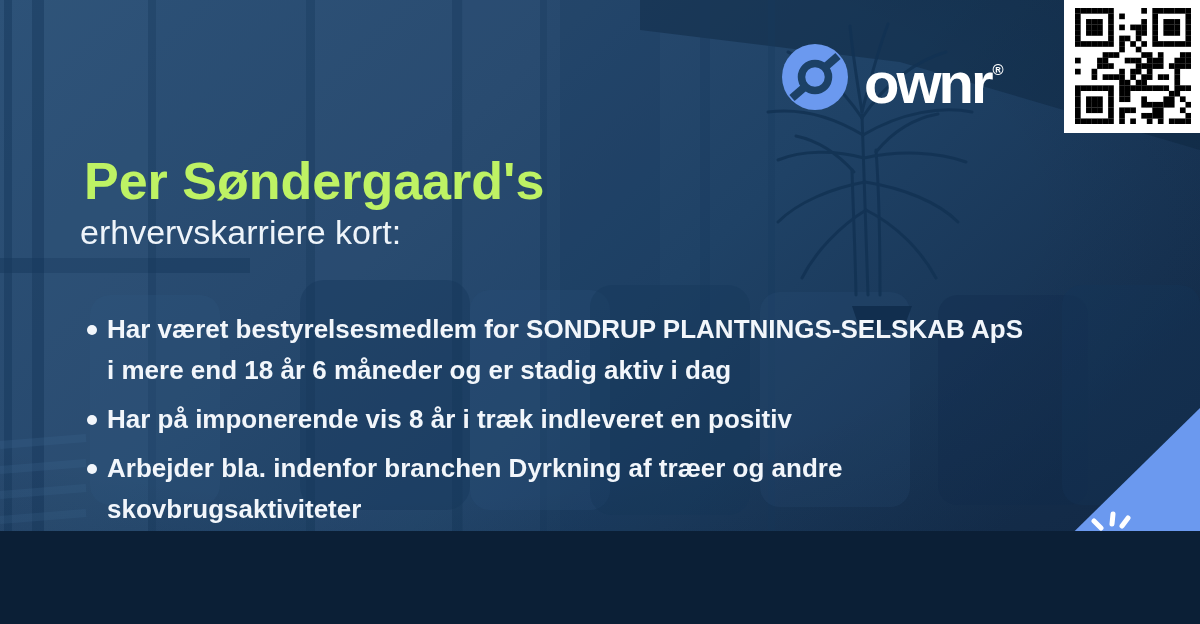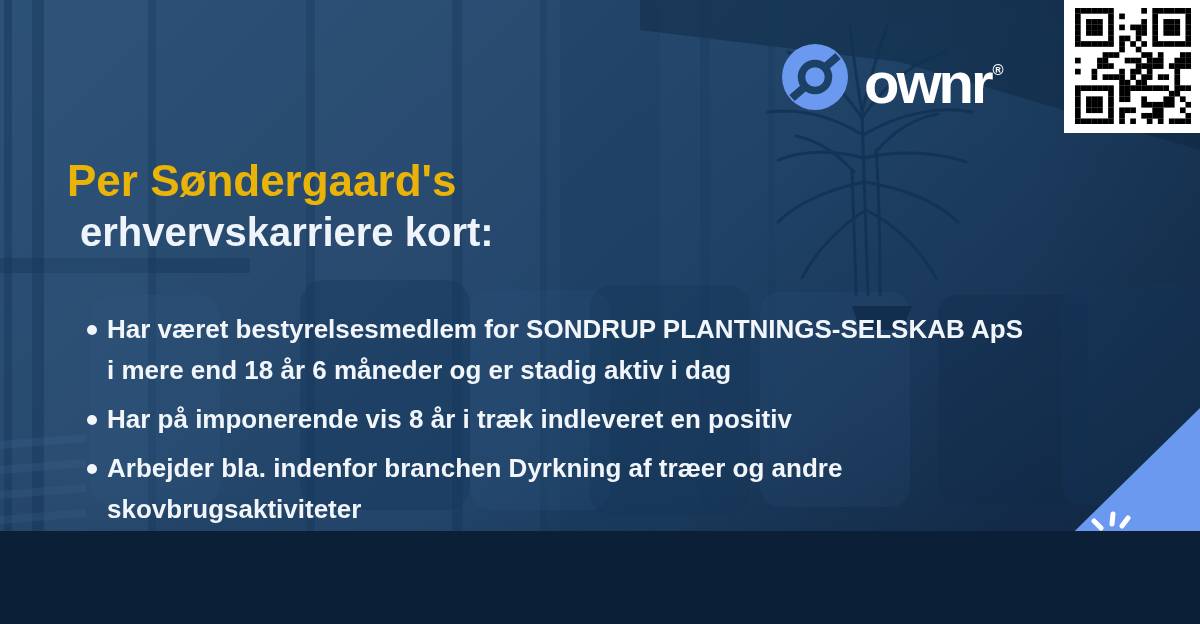--- a/index.html
+++ b/index.html
@@ -30,26 +30,26 @@
 
   
   .qr-panel{
     position:absolute;left:1064px;top:0;width:136px;height:133px;
     background:#ffffff;
   }
   .qr-panel svg{position:absolute;left:11px;top:8px;}
 
   
   .title{
-    position:absolute;left:67px;top:156px;
-    color:#eab308;font-size:44px;font-weight:700;line-height:50px;white-space:nowrap;
+    position:absolute;left:84px;top:156px;
+    color:#bef264;font-size:52px;font-weight:700;line-height:50px;white-space:nowrap;
   }
   .subtitle{
     position:absolute;left:80px;top:212px;
-    color:#eef4fa;font-size:40px;font-weight:700;line-height:40px;white-space:nowrap;
+    color:#eef4fa;font-size:34px;font-weight:400;line-height:40px;white-space:nowrap;
   }
 
   
   .bullets{
     position:absolute;left:80px;top:305px;width:1000px;
     list-style:none;margin:4px;padding:0;
   }
   .bullets li{
     position:relative;
     padding-left:23px;

